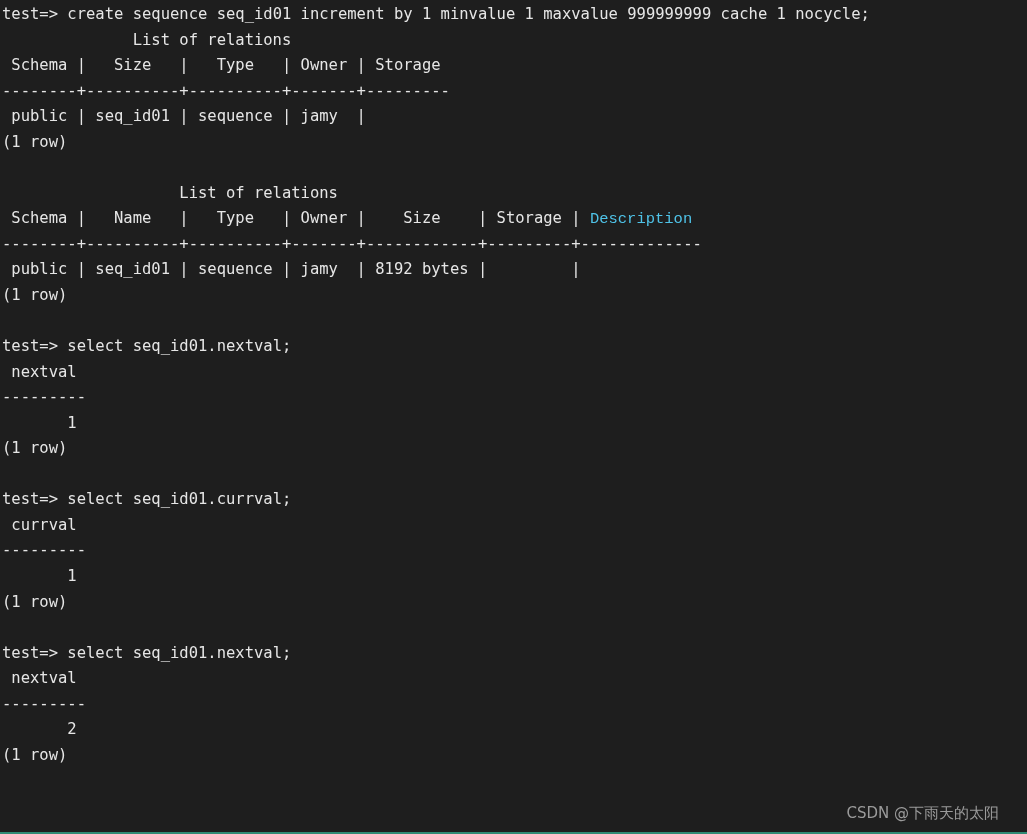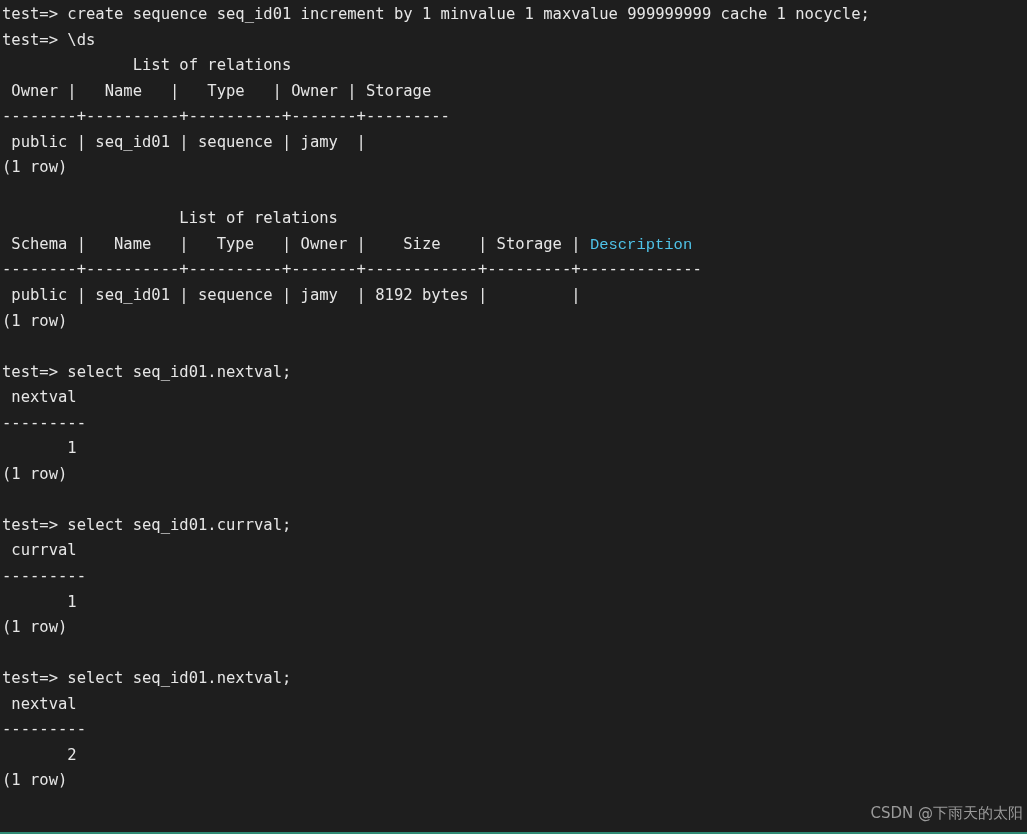--- a/index.html
+++ b/index.html
@@ -33,21 +33,21 @@
   }
   .blank {
     height: 25.55px;
   }
   .cyan {
     color: #4fc3e8;
     font-family: Liberation Mono, monospace;
   }
   #watermark {
     position: absolute;
-    right: 4px;
+    right: 28px;
     bottom: 12px;
     color: #9b9b9b;
     font-family: "DejaVu Sans", "Liberation Sans", sans-serif;
     font-size: 15px;
     line-height: 18px;
     white-space: pre;
   }
   #bottom-rule {
     position: absolute;
     left: 0;
@@ -57,23 +57,22 @@
     background: #2f8a74;
   }
 </style>
 </head>
 <body>
 
 <div id="terminal">
 
   <div class="line"><span>test=&gt; </span><span>create sequence seq_id01 increment by 1 minvalue 1 maxvalue 999999999 cache 1 nocycle;</span></div>
 
-  <div class="line"><span>test=&gt; </span><span>\ds</span></div>
   <div class="line">              List of relations</div>
-  <div class="line"> Owner |   Name   |   Type   | Owner | Storage </div>
+  <div class="line"> Schema |   Size   |   Type   | Owner | Storage </div>
   <div class="line">--------+----------+----------+-------+---------</div>
   <div class="line"> public | seq_id01 | sequence | jamy  |</div>
   <div class="line">(1 row)</div>
   <div class="blank"></div>
 
   <div class="line">                   List of relations</div>
   <div class="line"><span> Schema |   Name   |   Type   | Owner |    Size    | Storage | </span><span class="cyan">Description</span></div>
   <div class="line">--------+----------+----------+-------+------------+---------+-------------</div>
   <div class="line"> public | seq_id01 | sequence | jamy  | 8192 bytes |         |</div>
   <div class="line">(1 row)</div>

